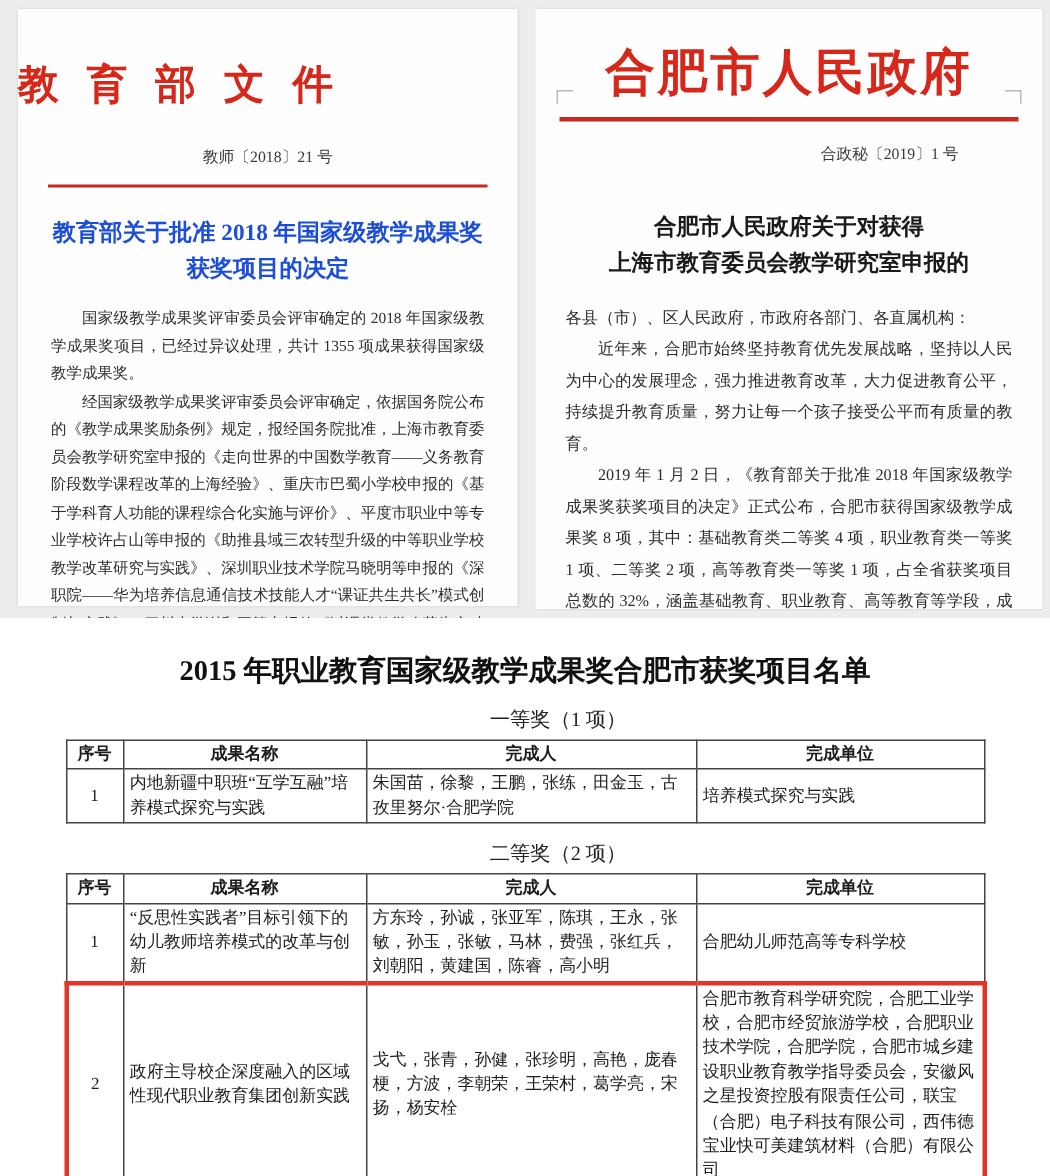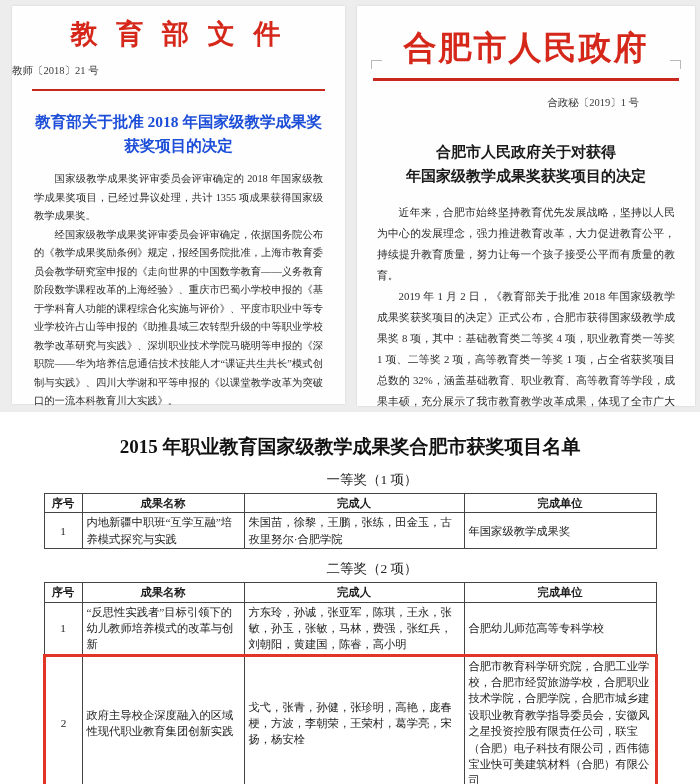--- a/index.html
+++ b/index.html
@@ -18,26 +18,26 @@
   }
   .page{
     position:absolute;background:#fefefe;
     box-shadow:0 0 2px rgba(0,0,0,.12);
   }
   .page-left{left:12px;top:6px;width:333px;height:398px;}
   .page-right{left:357px;top:6px;width:338px;height:400px;}
 
   
   .moe-header{
-    margin-top:10px;text-align:center;
+    margin-top:32px;
     color:#d5281b;font-weight:bold;font-size:27px;
     letter-spacing:6px;
     font-family:"Liberation Serif","DejaVu Serif",serif;
   }
-  .moe-docnum{margin-top:12px;font-size:10.5px;color:#3a3a3a;}
+  .moe-docnum{margin-top:24px;text-align:center;font-size:10.5px;color:#3a3a3a;}
   .red-rule{height:2px;background:#c8281e;margin:11px 20px 0 20px;}
   .moe-title{
     margin-top:19px;text-align:center;font-weight:bold;
     font-size:15.5px;line-height:1.55;color:#1d4ed8;
   }
   .moe-body{margin:12px 22px 0 22px;font-size:10.3px;line-height:1.8;text-align:justify;color:#2c2c2c;}
   .moe-body p{margin:0;text-indent:2em;}
   .page-num{margin-top:6px;text-align:center;font-size:10.5px;color:#333;}
 
   
@@ -104,23 +104,24 @@
   </div>
 
   <div class="page page-right">
     <div class="crop-mark crop-tl"></div>
     <div class="crop-mark crop-tr"></div>
     <div class="hf-header">合肥市人民政府</div>
     <div class="hf-rule"></div>
     <div class="hf-docnum">合政秘〔2019〕1 号</div>
     <div class="hf-title">
       <div>合肥市人民政府关于对获得</div>
-      <div>年国家级教学成果奖获奖项目的决定</div>
+      <div>上海市教育委员会教学研究室申报的</div>
     </div>
     <div class="hf-body">
+      <p>各县（市）、区人民政府，市政府各部门、各直属机构：</p>
       <p class="indent">近年来，合肥市始终坚持教育优先发展战略，坚持以人民为中心的发展理念，强力推进教育改革，大力促进教育公平，持续提升教育质量，努力让每一个孩子接受公平而有质量的教育。</p>
       <p class="indent">2019 年 1 月 2 日，《教育部关于批准 2018 年国家级教学成果奖获奖项目的决定》正式公布，合肥市获得国家级教学成果奖 8 项，其中：基础教育类二等奖 4 项，职业教育类一等奖 1 项、二等奖 2 项，高等教育类一等奖 1 项，占全省获奖项目总数的 32%，涵盖基础教育、职业教育、高等教育等学段，成果丰硕，充分展示了我市教育教学改革成果，体现了全市广大教育工作者在立德树人、教书育人、严谨笃学、教学改革等方面所取得的重大进展和成就。</p>
     </div>
   </div>
 </div>
 
 <div class="table-area">
   <div class="awards-title">2015 年职业教育国家级教学成果奖合肥市获奖项目名单</div>
 
   <div class="section-label">一等奖（1 项）</div>
@@ -135,21 +136,21 @@
         <tr>
       <th>序号</th>
       <th>成果名称</th>
       <th>完成人</th>
       <th>完成单位</th>
     </tr>
     <tr>
       <td class="c-no">1</td>
       <td>内地新疆中职班“互学互融”培养模式探究与实践</td>
       <td>朱国苗，徐黎，王鹏，张练，田金玉，古孜里努尔·合肥学院</td>
-      <td>年国家级教学成果奖</td>
+      <td>培养模式探究与实践</td>
     </tr>
   </tbody>
     </table>
 
   <div class="section-label">二等奖（2 项）</div>
   <table class="awards">
     <colgroup>
         <col class="w-no">
         <col class="w-name">
         <col class="w-people">

